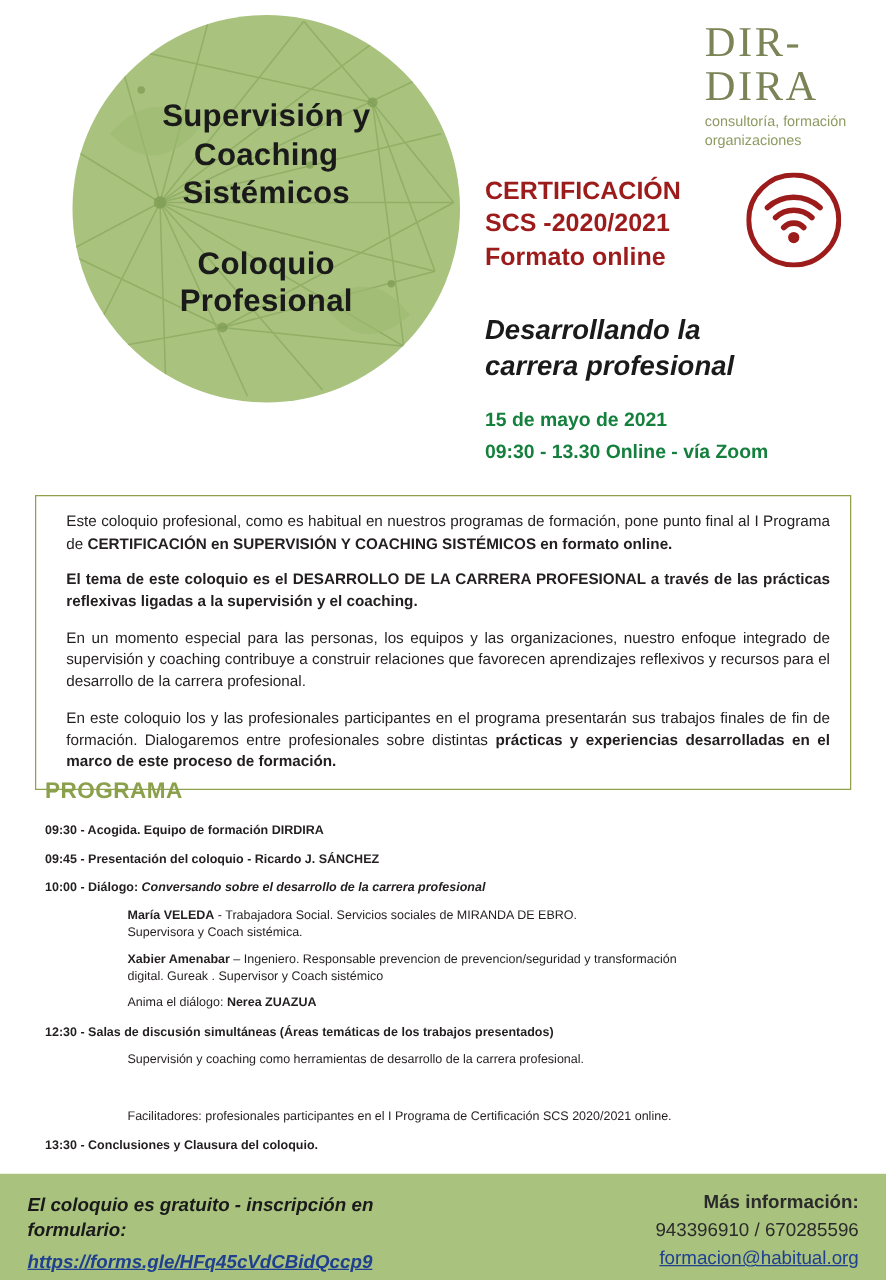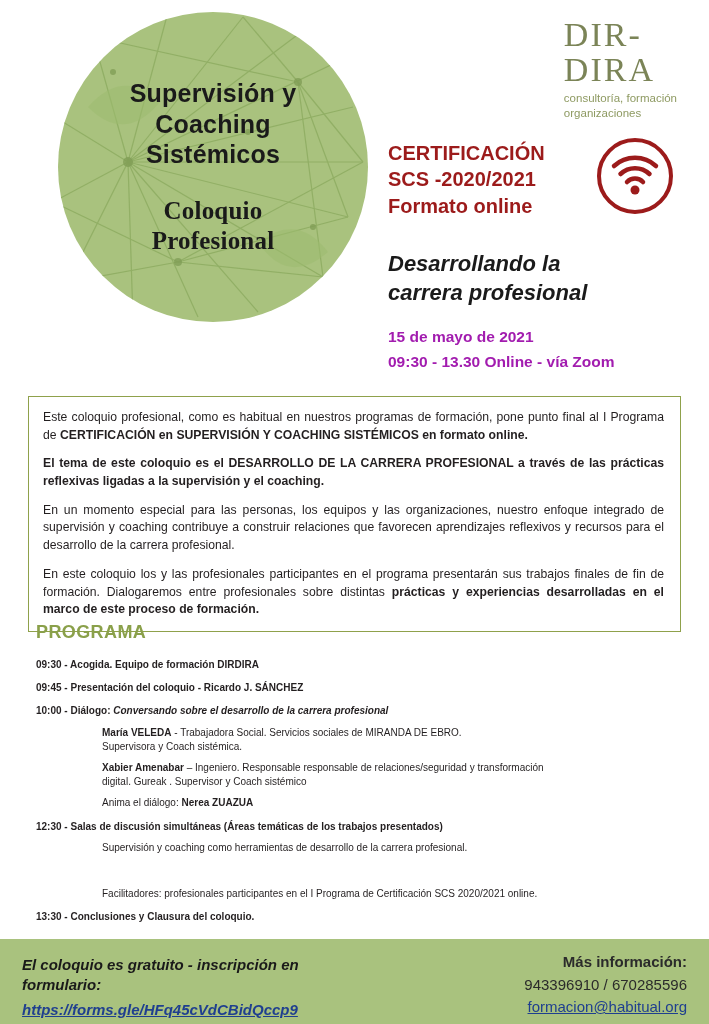--- a/index.html
+++ b/index.html
@@ -45,21 +45,20 @@
     text-align: center;
     font-size: 25px;
     font-weight: bold;
     line-height: 1.22;
     color: #1a1a1a;
     letter-spacing: .2px;
   }
   .circle-title .sub {
     display: block;
     margin-top: 26px;
-    font-family: Liberation Serif, serif;
   }
 
   .logo {
     position: absolute;
     right: 32px;
     top: 18px;
     text-align: left;
     color: #6b6f4b;
   }
   .logo .logo-main {
@@ -104,35 +103,35 @@
     font-style: italic;
     line-height: 1.3;
     text-align: left;
     color: #1a1a1a;
   }
 
   .datetime {
     position: absolute;
     left: 388px;
     top: 325px;
-    color: #a21caf;
+    color: #15803d;
     font-size: 15.5px;
     font-weight: bold;
     line-height: 1.6;
   }
 
   
   .intro-box {
     position: absolute;
     left: 28px;
     top: 396px;
     width: 653px;
     border: 1.5px solid #8fa14b;
     box-sizing: border-box;
-    padding: 12px 16px 12px 14px;
+    padding: 12px 16px 12px 24px;
     font-size: 12.2px;
     line-height: 1.45;
     color: #231f20;
   }
   .intro-box p {
     margin: 0 0 11px 0;
     text-align: justify;
   }
   .intro-box p:last-child { margin-bottom: 0; }
   .intro-box b { font-weight: bold; }
@@ -327,21 +326,21 @@
 
   <div class="prow">
     <div class="line">
       <b>10:00 - </b><b>Diálogo: </b><span class="ital">Conversando sobre el desarrollo de la carrera profesional</span>
     </div>
     <div class="indent mt6">
       <b>María VELEDA</b><span> - Trabajadora Social. Servicios sociales de MIRANDA DE EBRO.</span>
     </div>
     <div class="indent">Supervisora y Coach sistémica.</div>
     <div class="indent mt6">
-      <b>Xabier Amenabar</b><span> – Ingeniero. Responsable responsable de relaciones/seguridad y transformación</span>
+      <b>Xabier Amenabar</b><span> – Ingeniero. Responsable prevencion de prevencion/seguridad y transformación</span>
     </div>
     <div class="indent">digital.  Gureak . Supervisor y Coach sistémico</div>
     <div class="indent mt6">
       <span>Anima el diálogo: </span><b>Nerea ZUAZUA</b>
     </div>
   </div>
 
 
   <div class="prow">
     <div class="line">

